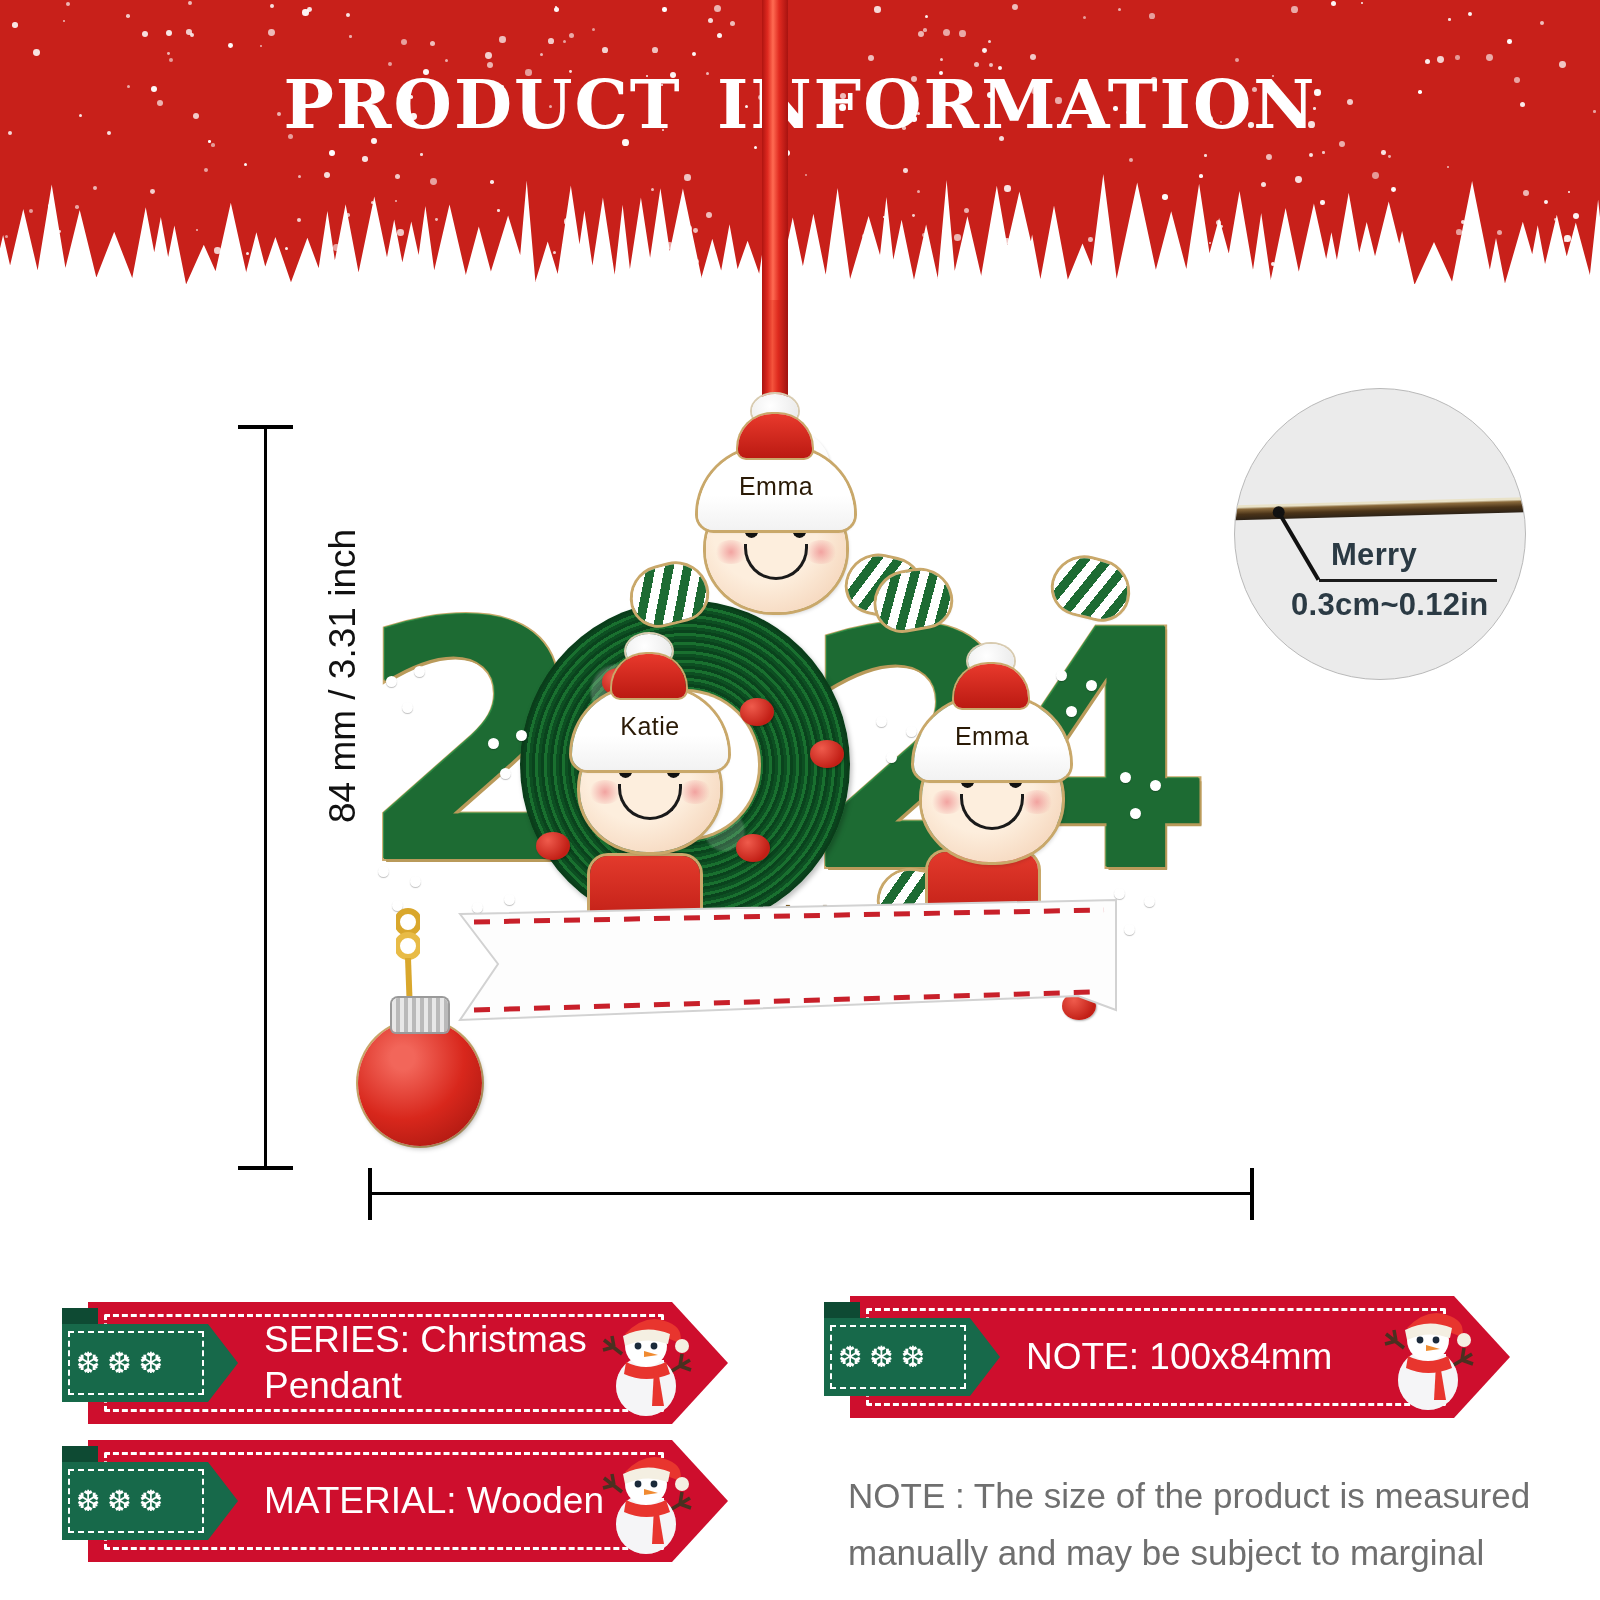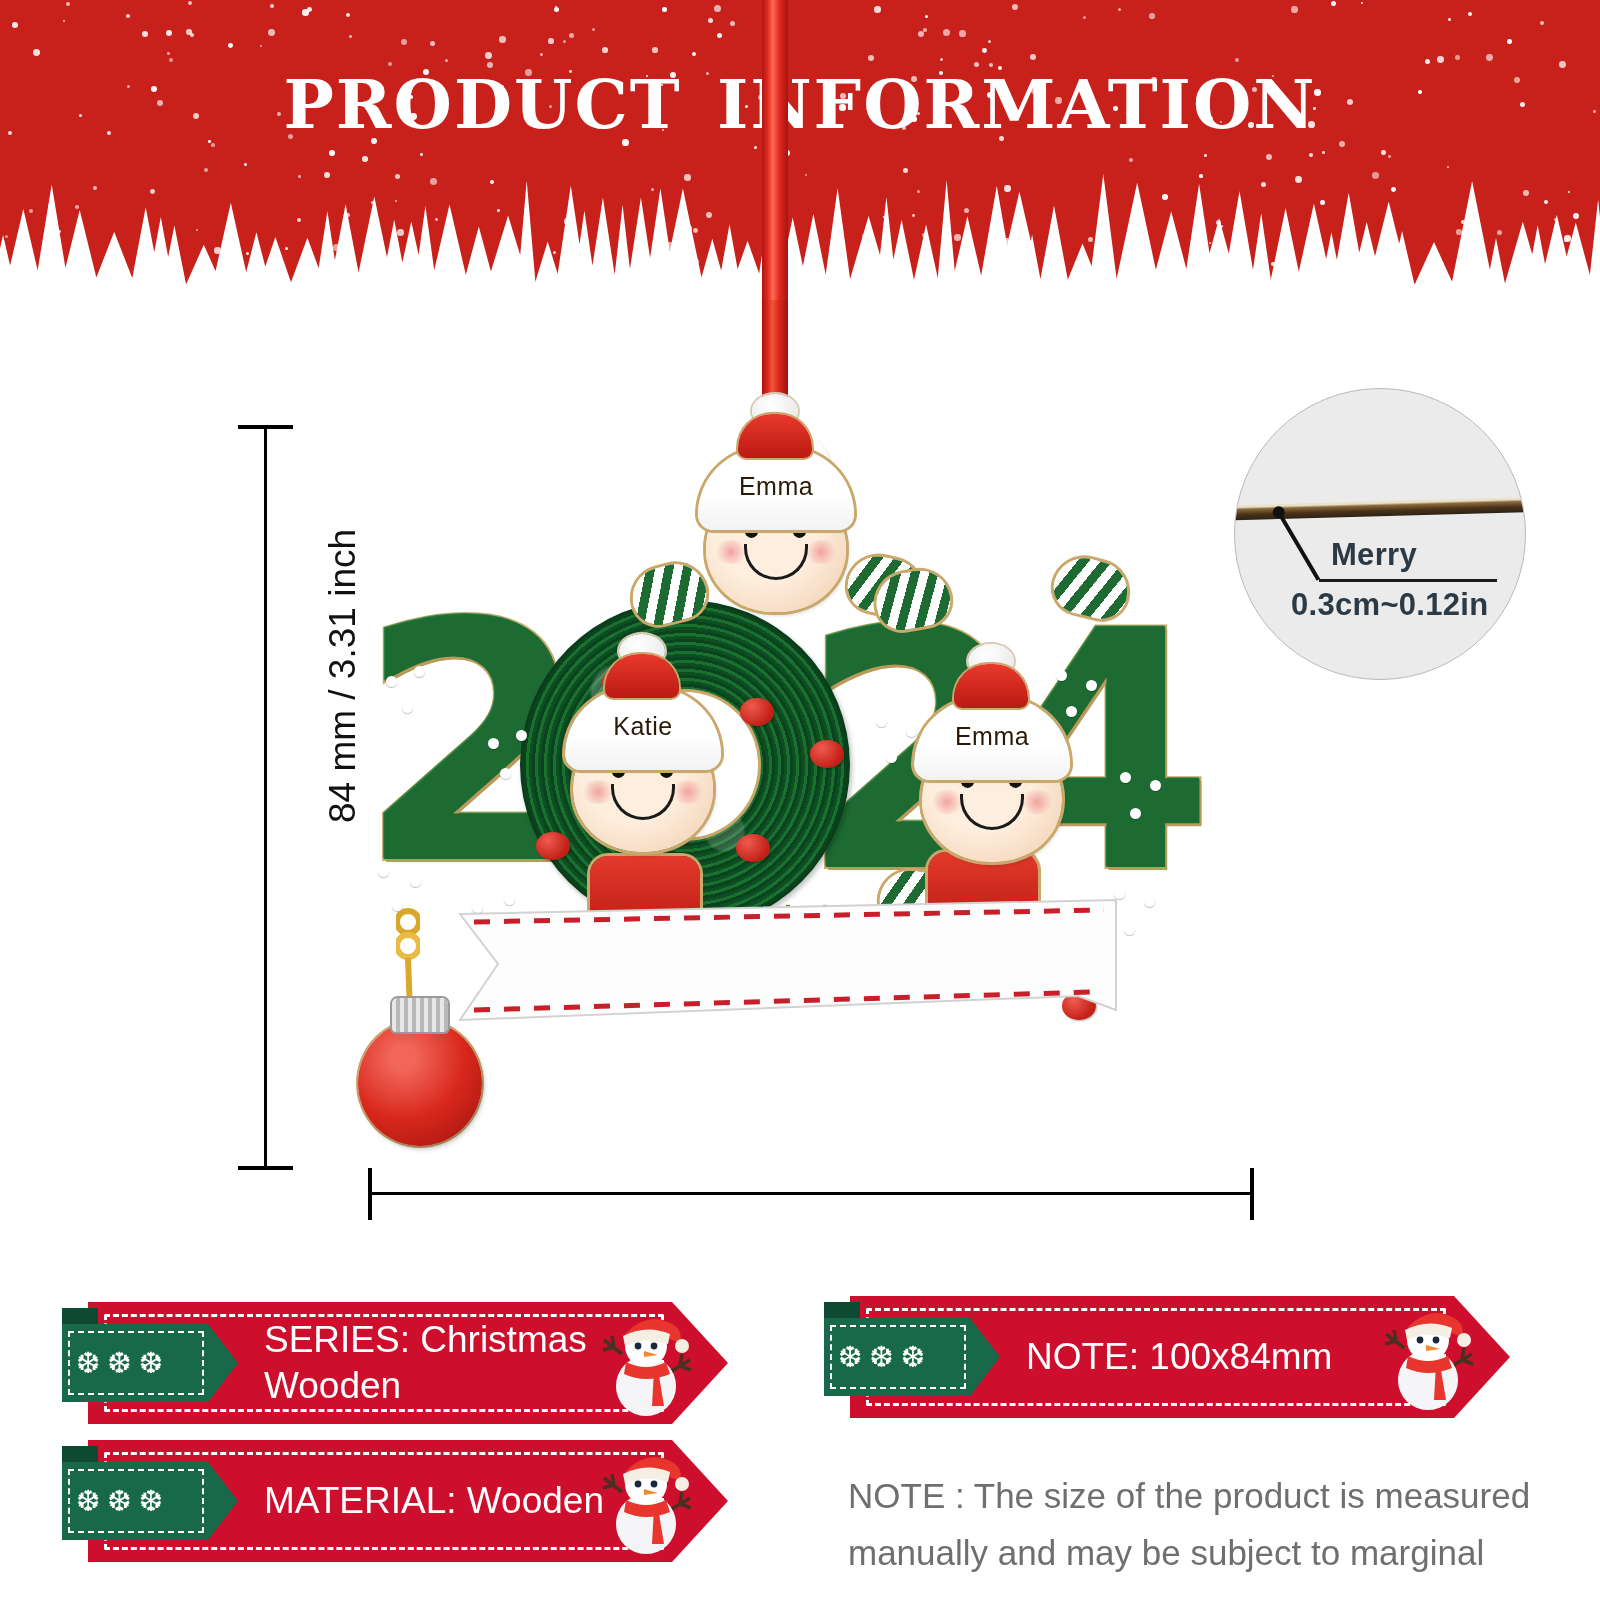--- a/index.html
+++ b/index.html
@@ -582,21 +582,21 @@
         <div class="eye r"></div>
       <div class="smile"></div>
       <div class="hat">
         <div class="pom"></div>
           <div class="crown"></div>
         <div class="name">Emma</div>
       </div>
     </div>
 
 
-    <div class="face" style="left:219px;top:268px;">
+    <div class="face" style="left:226px;top:268px;">
       <div class="head"></div>
       <div class="cheekL"></div>
         <div class="cheekR"></div>
       <div class="eye l"></div>
         <div class="eye r"></div>
       <div class="smile"></div>
       <div class="hat">
         <div class="pom"></div>
           <div class="crown"></div>
         <div class="name">Katie</div>
@@ -652,21 +652,21 @@
     <div class="body"></div>
       <div class="dash"></div>
     <div class="fold"></div>
     <div class="gtag">
       <div class="gdash"></div>
       <span class="flake">❆</span>
       <span class="flake">❆</span>
       <span class="flake">❆</span>
     </div>
     <div class="txt">
-        <span>SERIES: Christmas Wooden</span>
+        <span>SERIES: Christmas Pendant</span>
       </div>
     <svg class="snowman" viewBox="0 0 108 110">
       <path d="M30 44 L12 30 M22 37 L20 26 M22 37 L11 40" stroke="#4a3020" stroke-width="3.5" fill="none"></path>
       <path d="M78 62 L98 50 M88 56 L90 44 M88 56 L99 60" stroke="#4a3020" stroke-width="3.5" fill="none"></path>
       <circle cx="54" cy="76" r="30" fill="#ffffff"></circle>
       <circle cx="54" cy="76" r="30" fill="#e3e3e8" opacity=".35"></circle>
       <circle cx="54" cy="36" r="21" fill="#ffffff"></circle>
       <path d="M33 24 Q54 2 76 12 Q92 18 88 34 Q70 22 40 30 Z" fill="#e8352e"></path>
       <path d="M31 26 Q54 14 78 24 L76 34 Q54 26 33 36 Z" fill="#f4efe2"></path>
       <circle cx="90" cy="36" r="7" fill="#f4efe2"></circle>

